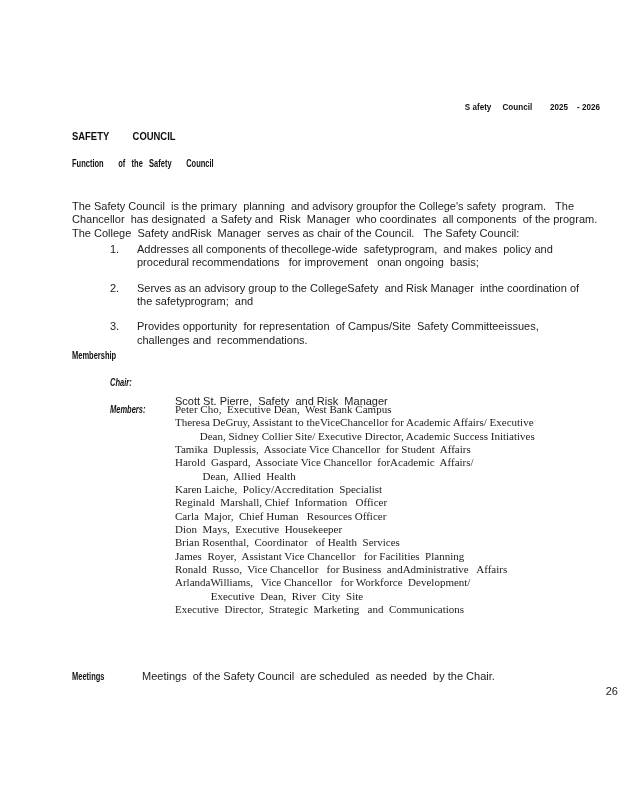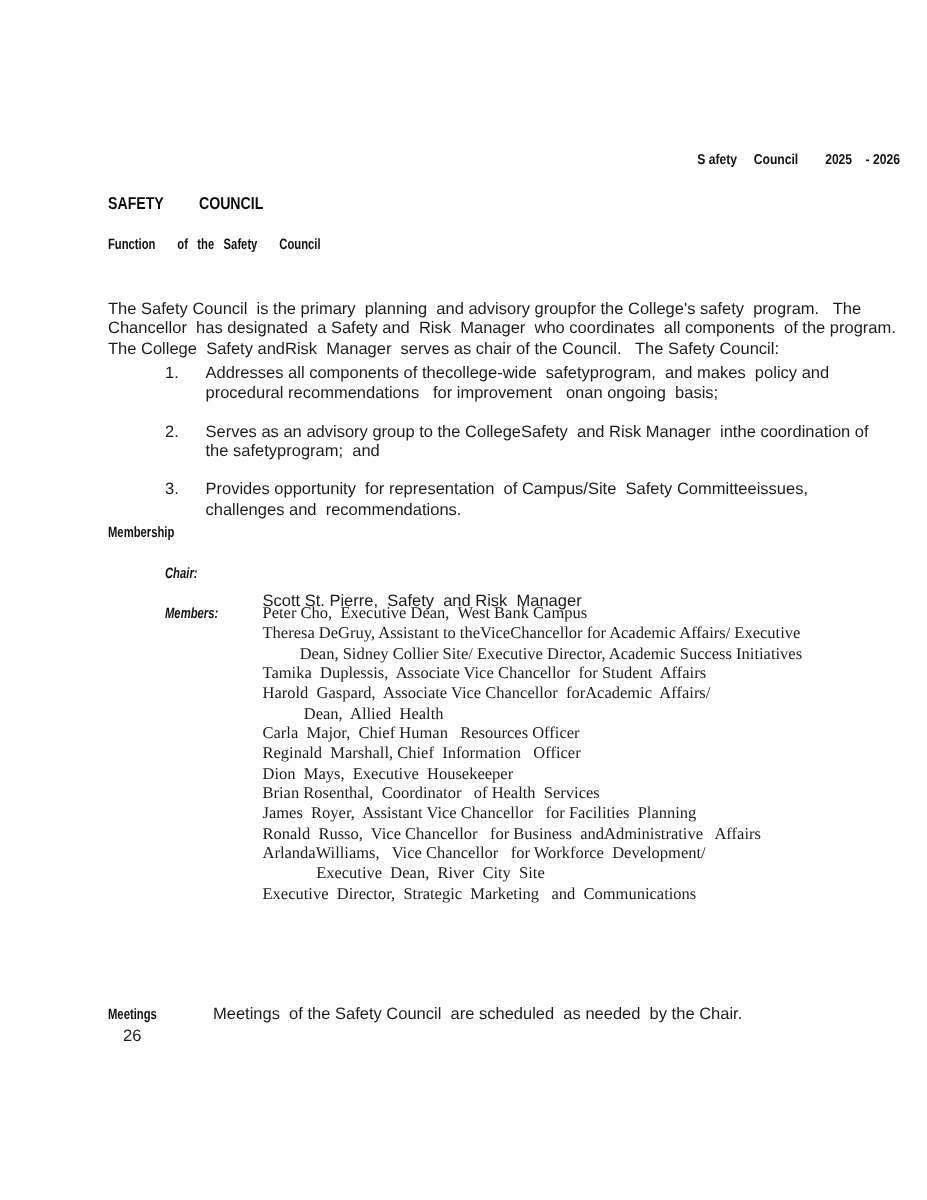--- a/index.html
+++ b/index.html
@@ -64,25 +64,24 @@
   .members-label { position: absolute; top: 404px; left: 110px; }
   .members { position: absolute; top: 403px; left: 175px; font-family: Liberation Serif, serif; }
   .member-row { white-space: pre; }
   .meet-label { position: absolute; top: 671px; left: 72px; }
   .meet-text { position: absolute; top: 670px; left: 142px; }
   .pagenum {
     position: absolute;
     top: 685px;
     left: 0;
     right: 0;
-    text-align: left;
+    text-align: right;
     text-indent: 42px;
     font-size: 11px;
     color: #1c1c1c;
-    padding-left: 40px;
   }
 </style>
 </head>
 <body>
 
 <div class="page">
 
   <div class="hdr-right">S afety     Council        2025    - 2026</div>
 
   <div class="title">SAFETY         COUNCIL</div>
@@ -127,24 +126,25 @@
 
       <div class="member-row">Theresa DeGruy, Assistant to theViceChancellor for Academic Affairs/ Executive
          Dean, Sidney Collier Site/ Executive Director, Academic Success Initiatives</div>
 
       <div class="member-row">Tamika  Duplessis,  Associate Vice Chancellor  for Student  Affairs</div>
 
       <div class="member-row">Harold  Gaspard,  Associate Vice Chancellor  forAcademic  Affairs/
           Dean,  Allied  Health</div>
 
 
+      <div class="member-row">Karen Laiche,  Policy/Accreditation  Specialist</div>
+
+      <div class="member-row">Reginald  Marshall, Chief  Information   Officer</div>
 
       <div class="member-row">Carla  Major,  Chief Human   Resources Officer</div>
-
-      <div class="member-row">Reginald  Marshall, Chief  Information   Officer</div>
 
       <div class="member-row">Dion  Mays,  Executive  Housekeeper</div>
 
 
       <div class="member-row">Brian Rosenthal,  Coordinator   of Health  Services</div>
 
       <div class="member-row">James  Royer,  Assistant Vice Chancellor   for Facilities  Planning</div>
 
       <div class="member-row">Ronald  Russo,  Vice Chancellor   for Business  andAdministrative   Affairs</div>
 

